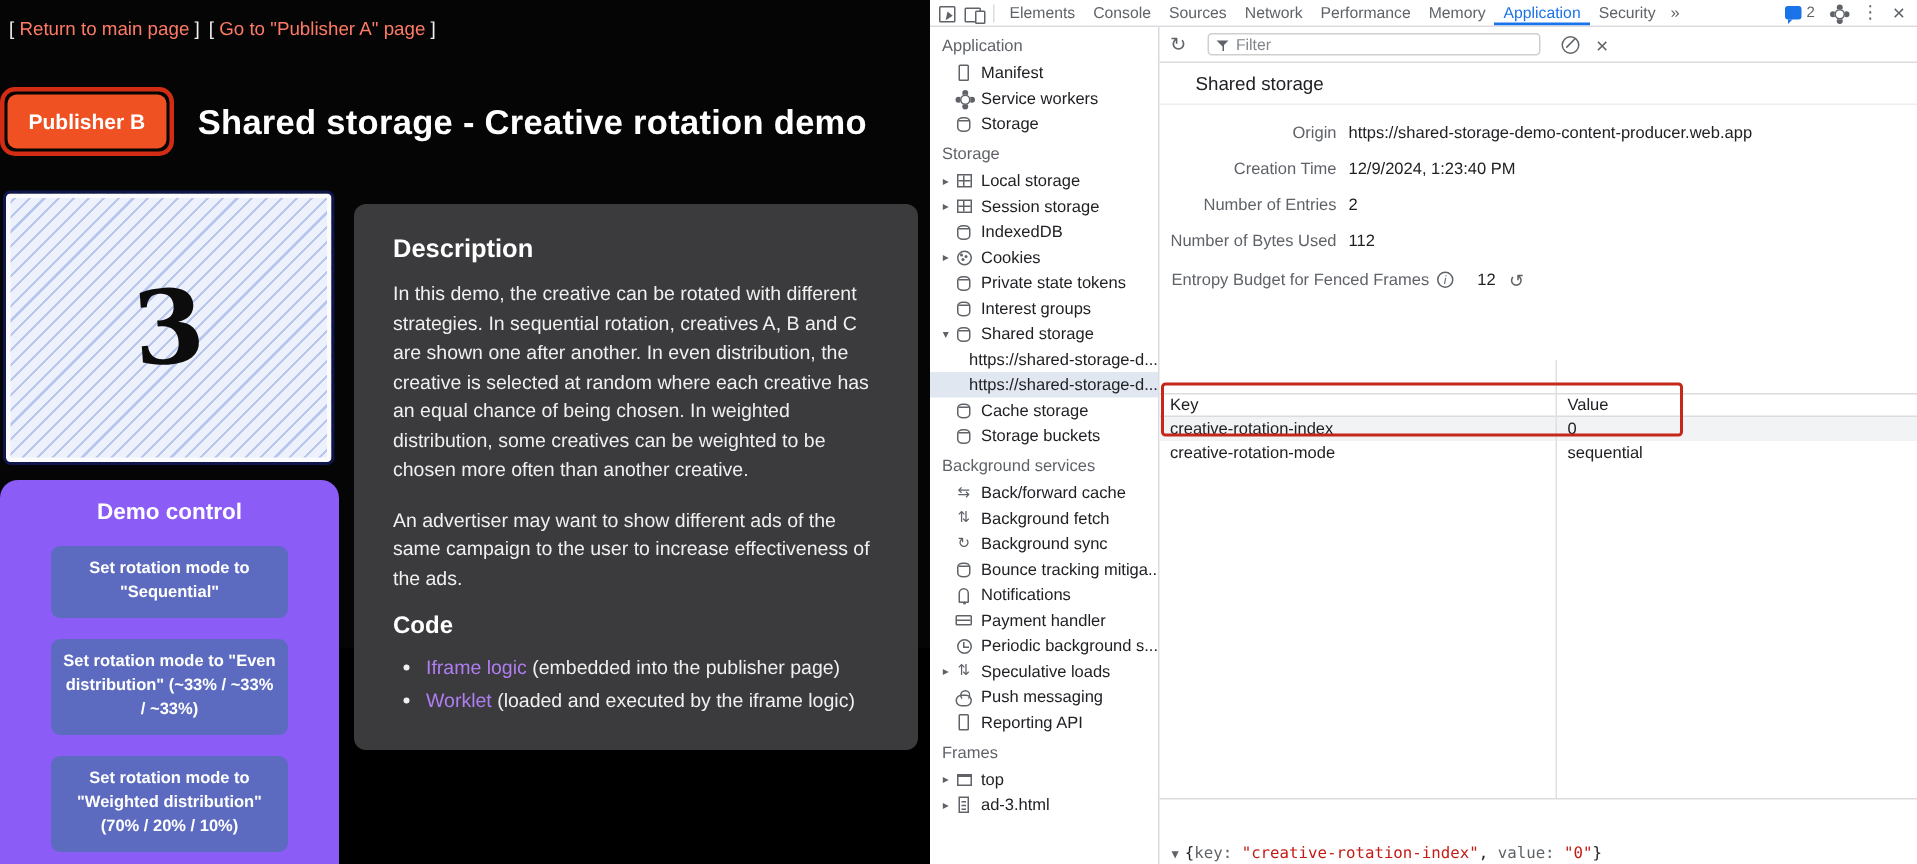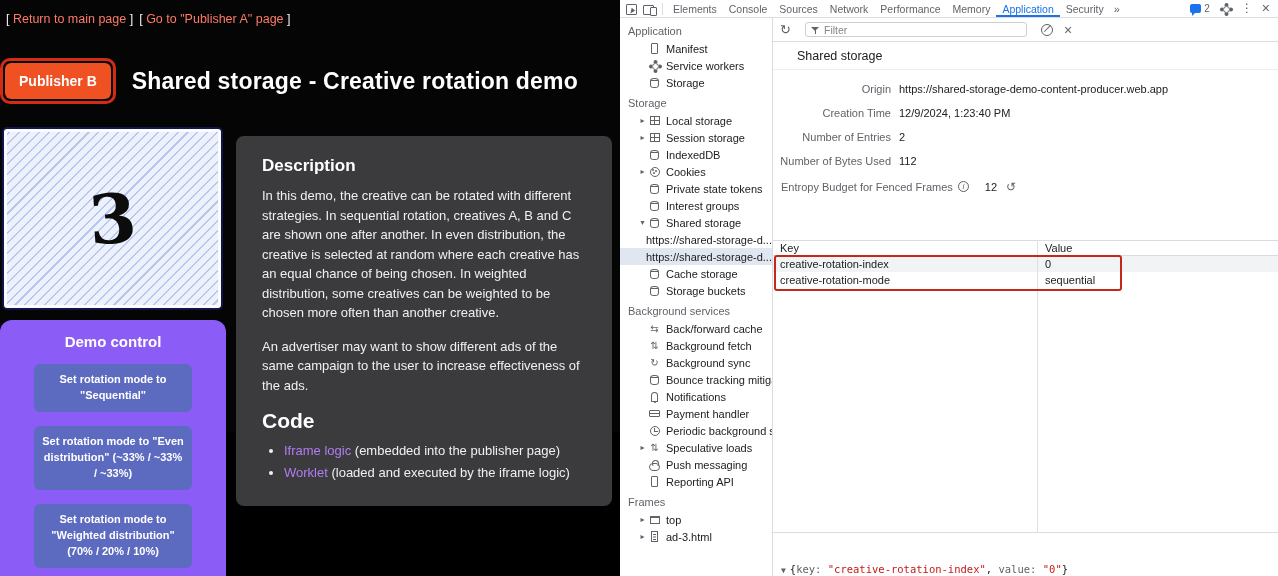--- a/index.html
+++ b/index.html
@@ -28,21 +28,21 @@
           border-radius:12px 12px 0 0; padding-top:13px; text-align:center; }
   .demo-title { color:#fff; font-weight:bold; font-size:15px; }
   .demo-btn { display:block; width:158px; margin:14px auto 0; background:#5c6bc0; color:#fff;
               font-weight:bold; font-size:11px; line-height:1.45; border:none; border-radius:6px;
               padding:8px 8px; cursor:pointer; font-family:"Liberation Sans", sans-serif; }
 
   .desc { position:absolute; left:236px; top:136px; width:376px; background:#3b3b3d; border-radius:8px;
           padding:20px 26px 22px; color:#f0f0f0; }
   .desc h2 { font-size:17px; font-weight:bold; color:#fff; margin-bottom:10px; }
   .desc p { font-size:13px; line-height:1.5; margin-bottom:14px; }
-  .desc h3 { font-size:21px; font-weight:bold; color:#fff; margin:2px 0 8px; }
+  .desc h3 { font-size:16px; font-weight:bold; color:#fff; margin:2px 0 8px; }
   .desc ul { margin-left:22px; }
   .desc li { font-size:13px; line-height:1.5; margin-bottom:2px; }
   .code-link { color:#b07df2; cursor:pointer; }
 
   
   .devtools { position:absolute; left:620px; top:0; width:658px; height:576px; background:#fff;
               display:flex; flex-direction:column; color:#202124; }
   
   .tabbar { height:18px; flex:none; display:flex; align-items:center; border-bottom:1px solid #dadce0;
             padding-left:4px; }
@@ -68,21 +68,21 @@
       border:1.5px solid #5f6368; border-radius:50%;
       box-shadow:0 -4.5px 0 -1.5px #5f6368, 0 4.5px 0 -1.5px #5f6368, -4.5px 0 0 -1.5px #5f6368, 4.5px 0 0 -1.5px #5f6368; }
   .kebab-icon { font-size:12px; color:#5f6368; cursor:pointer; line-height:13px; }
   .close-icon { font-size:14px; color:#5f6368; cursor:pointer; line-height:13px; }
 
   .dt-body { flex:1; display:flex; min-height:0; }
 
   
   .sidebar { width:153px; flex:none; border-right:1px solid #dadce0; overflow:hidden; padding-top:1px; }
   .side-header { font-size:11px; color:#5f6368; padding:6px 8px 3px; }
-  .side-item { height:17px; display:flex; align-items:center; padding-left:17px; font-size:11px; color:#202124;
+  .side-item { height:17px; display:flex; align-items:center; padding-left:5px; font-size:11px; color:#202124;
                cursor:pointer; white-space:nowrap; }
   .side-item.selected { background:#e1e7f0; }
   .side-item.child { padding-left:15px; }
   .arrow { width:11px; flex:none; font-size:8px; color:#5f6368; text-align:center; line-height:17px; }
   .arrow.collapsed::before { content:"▸"; }
   .arrow.expanded::before { content:"▾"; }
   .icon { width:13px; height:13px; flex:none; margin-right:5px; position:relative;
           font-size:10px; line-height:13px; text-align:center; color:#5f6368; }
   .document-icon::before { content:""; position:absolute; left:3px; top:1px; right:3px; bottom:1px;
           border:1px solid #5f6368; border-radius:1px; }
@@ -142,21 +142,21 @@
   .meta-value { margin-left:8px; color:#202124; white-space:nowrap; }
   .entropy-row { height:27px; display:flex; align-items:center; padding-left:8px; font-size:11px; color:#5f6368; }
   .info-icon { width:11px; height:11px; flex:none; border:1px solid #5f6368; border-radius:50%; color:#5f6368;
                font-size:8px; line-height:9px; text-align:center; margin-left:5px; font-style:italic; cursor:pointer; }
   .entropy-value { margin-left:16px; color:#202124; }
   .reset-icon { margin-left:9px; font-size:12px; color:#5f6368; cursor:pointer; }
 
   .grid { flex:1; margin-top:40px; position:relative; display:flex; flex-direction:column; min-height:0; font-size:11px; }
   .grid::before { content:""; position:absolute; left:264px; top:0; bottom:0; width:1px; background:#e0e0e0; }
   .grid-header { height:16px; flex:none; display:flex; align-items:center; border-top:1px solid #dadce0;
-                 border-bottom:1px solid #dadce0; color:#202124; }
+                 border-bottom:1px solid #dadce0; color:#202124;margin-top:22px; }
   .grid-row { height:16px; display:flex; align-items:center; cursor:pointer; }
   .grid-rows div.grid-row:nth-of-type(odd) { background:#f1f3f4; }
   .col-key { width:264px; flex:none; padding-left:7px; white-space:nowrap; overflow:hidden; }
   .col-value { padding-left:8px; white-space:nowrap; }
   .grid-annotation { position:absolute; left:1px; top:15px; width:348px; height:36px;
                  border:2px solid #c5271a; border-radius:3px; pointer-events:none; }
 
   .preview { flex:none; height:44px; border-top:1px solid #dadce0; font-family:"DejaVu Sans Mono", monospace;
              font-size:10.5px; line-height:13.5px; padding:3px 0 0 8px; color:#202124; white-space:pre; overflow:hidden; }
   .pv-line { display:flex; align-items:baseline; }

